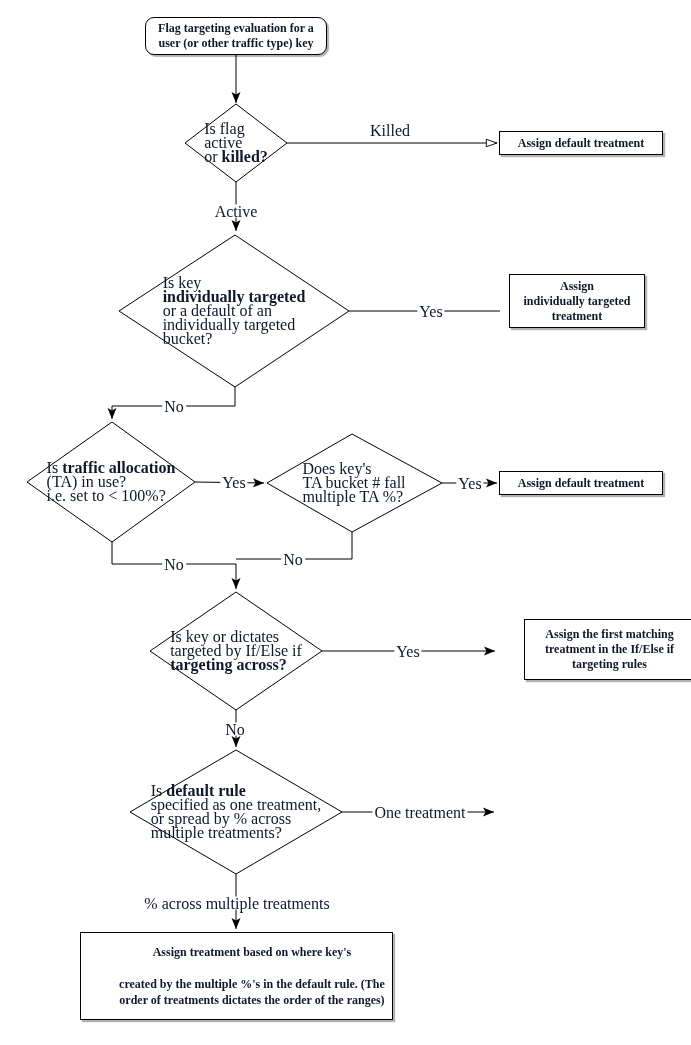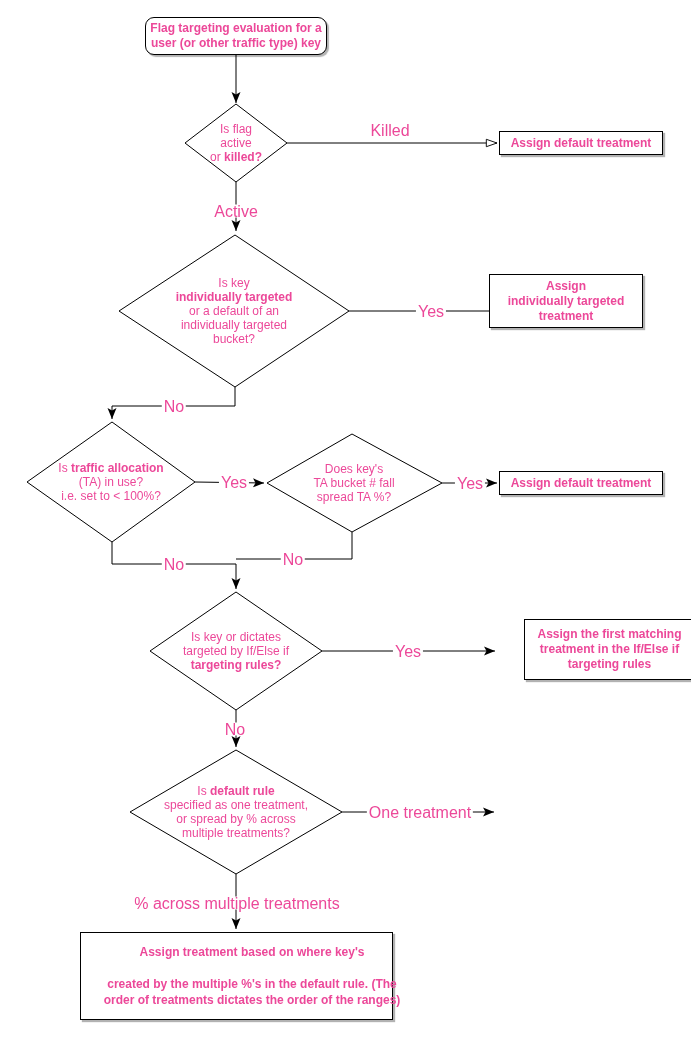--- a/index.html
+++ b/index.html
@@ -1,25 +1,25 @@
 <!DOCTYPE html>
 <html><head>
 <meta charset="utf-8">
 <style>
   html,body{margin:0;padding:0;background:#ffffff;}
   #canvas{position:relative;width:691px;height:1045px;background:#ffffff;
-          font-family:Liberation Sans, sans-serif;color:#ec4899;overflow:hidden;}
+          font-family:Liberation Serif, serif;color:#0f172a;overflow:hidden;}
   svg.layer{position:absolute;left:0;top:0;}
   .box{position:absolute;box-sizing:border-box;background:#ffffff;border:1px solid #000000;
        display:flex;align-items:center;justify-content:center;text-align:center;
        font-size:12px;line-height:15px;box-shadow:2px 2px 1px rgba(0,0,0,0.3);}
   .rounded{border-radius:9px;}
   .lh16{line-height:16px;padding-left:31px;}
   .dtext{position:absolute;display:flex;align-items:center;justify-content:center;
-         text-align:center;font-size:12px;line-height:14px;}
+         text-align:left;font-size:16px;line-height:14px;}
   .rich{white-space:nowrap;}
   .elabel{position:absolute;transform:translate(-50%,-50%);font-size:16px;line-height:13px;
           background:#ffffff;padding:0 2px;white-space:nowrap;}
   b{font-weight:bold;}
 </style>
 </head>
 <body>
 
 <div id="canvas">
 
@@ -56,21 +56,21 @@
   </svg>
 
   <div class="box rounded" style="left:145px;top:17px;width:182px;height:38px">
     <div class="rich"><b>Flag targeting evaluation for a</b><br><b>user (or other traffic type) key</b></div>
   </div>
 
   <div class="box" style="left:499px;top:131px;width:164px;height:24px">
     <div class="rich"><b>Assign default treatment</b></div>
   </div>
 
-  <div class="box" style="left:489px;top:274px;width:154px;height:54px">
+  <div class="box" style="left:509px;top:274px;width:136px;height:54px">
     <div class="rich"><b>Assign</b><br><b>individually targeted</b><br><b>treatment</b></div>
   </div>
 
   <div class="box" style="left:499px;top:471px;width:164px;height:24px">
     <div class="rich"><b>Assign default treatment</b></div>
   </div>
 
   <div class="box" style="left:524px;top:619px;width:171px;height:61px">
     <div class="rich"><b>Assign the first matching</b><br><b>treatment in the If/Else if</b><br><b>targeting rules</b></div>
   </div>
@@ -86,25 +86,25 @@
 
   <div class="dtext" style="left:159px;top:261px;width:150px;height:100px">
     <div class="rich"><span>Is key</span><br><b>individually targeted</b><br><span>or a default of an</span><br><span>individually targeted</span><br><span>bucket?</span></div>
   </div>
 
   <div class="dtext" style="left:46px;top:457px;width:130px;height:50px">
     <div class="rich"><span>Is </span><b>traffic allocation</b><br><span>(TA) in use?</span><br><span>i.e. set to &lt; 100%?</span></div>
   </div>
 
   <div class="dtext" style="left:299px;top:458px;width:110px;height:50px">
-    <div class="rich"><span>Does key's</span><br><span>TA bucket # fall</span><br><span>spread TA %?</span></div>
+    <div class="rich"><span>Does key's</span><br><span>TA bucket # fall</span><br><span>multiple TA %?</span></div>
   </div>
 
   <div class="dtext" style="left:166px;top:626px;width:140px;height:50px">
-    <div class="rich"><span>Is key or dictates</span><br><span>targeted by If/Else if</span><br><b>targeting rules?</b></div>
+    <div class="rich"><span>Is key or dictates</span><br><span>targeted by If/Else if</span><br><b>targeting across?</b></div>
   </div>
 
   <div class="dtext" style="left:151px;top:782px;width:170px;height:60px">
     <div class="rich"><span>Is </span><b>default rule</b><br><span>specified as one treatment,</span><br><span>or spread by % across</span><br><span>multiple treatments?</span></div>
   </div>
 
   <div class="elabel" style="left:390px;top:130px">Killed</div>
   <div class="elabel" style="left:236px;top:211px">Active</div>
   <div class="elabel" style="left:431px;top:311px">Yes</div>
   <div class="elabel" style="left:174px;top:406px">No</div>

